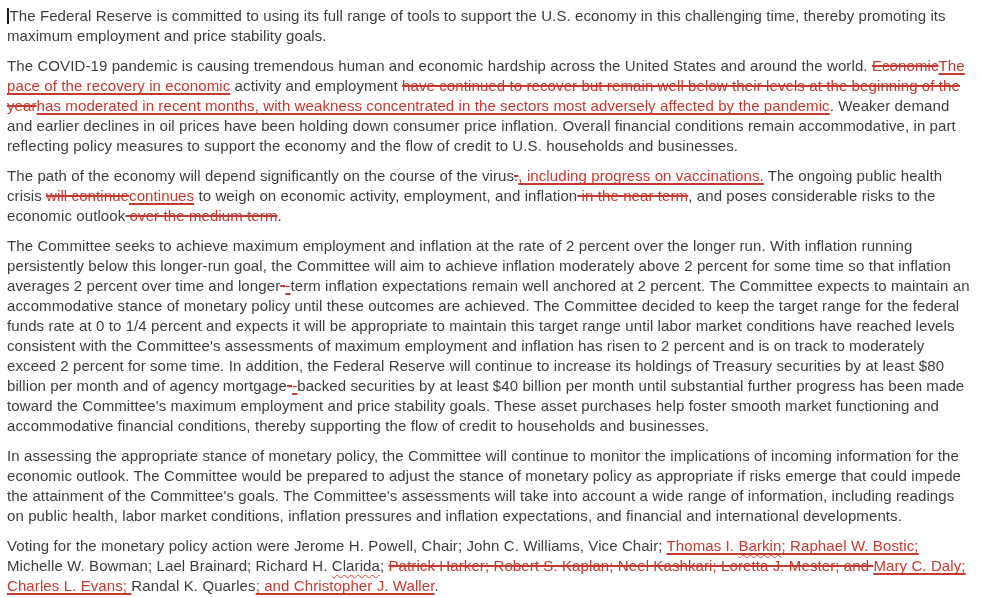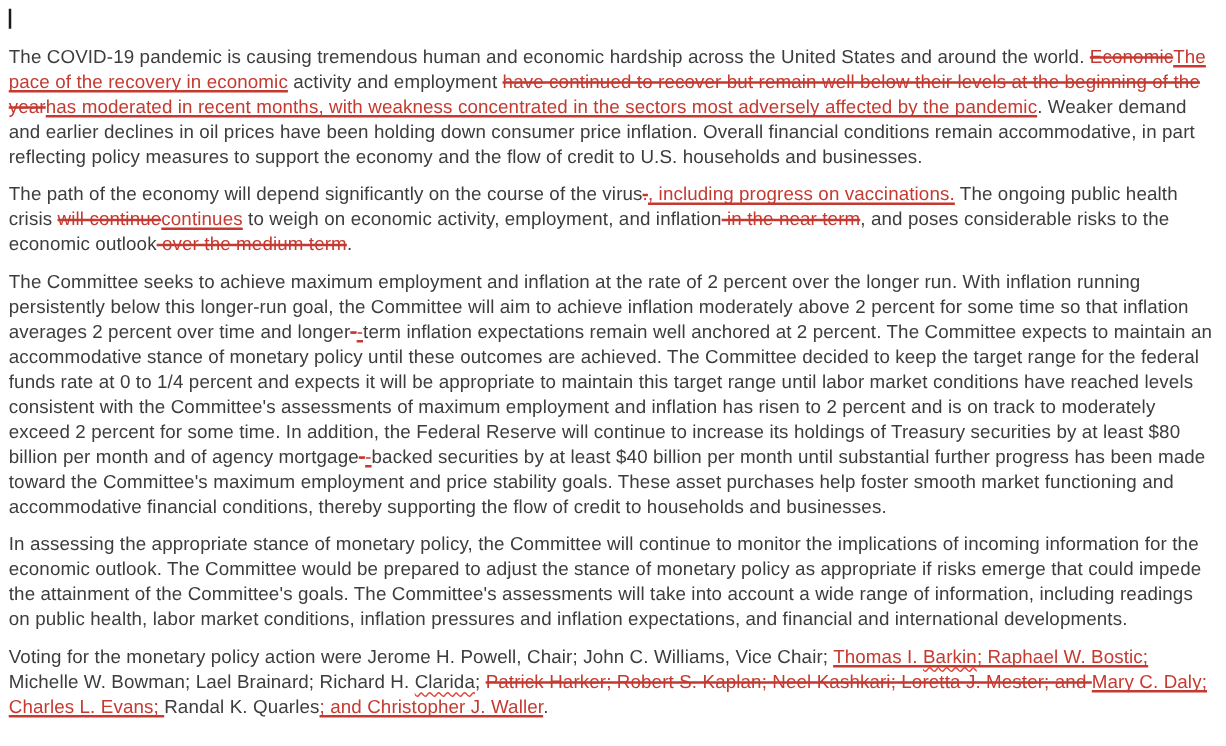--- a/index.html
+++ b/index.html
@@ -56,20 +56,20 @@
     background: #1a1a1a;
     vertical-align: -3px;
     margin-right: 1px;
   }
 </style>
 </head>
 <body>
 
 <div class="page">
   <div id="doc">
-      <p class="para"><span class="caret"></span></p>
+      <p class="para"><span class="caret"></span><span class="seg normal">The Federal Reserve is committed to using its full range of tools to support the U.S. economy in this challenging time, thereby promoting its maximum employment and price stability goals.</span></p>
       <p class="para"><span class="seg normal">The COVID-19 pandemic is causing tremendous human and economic hardship across the United States and around the world. </span><span class="seg del">Economic</span><span class="seg ins">The pace of the recovery in economic</span><span class="seg normal"> activity and employment </span><span class="seg del">have continued to recover but remain well below their levels at the beginning of the year</span><span class="seg ins">has moderated in recent months, with weakness concentrated in the sectors most adversely affected by the pandemic</span><span class="seg normal">. Weaker demand and earlier declines in oil prices have been holding down consumer price inflation. Overall financial conditions remain accommodative, in part reflecting policy measures to support the economy and the flow of credit to U.S. households and businesses.</span></p>
       <p class="para"><span class="seg normal">The path of the economy will depend significantly on the course of the virus</span><span class="seg del">.</span><span class="seg ins">, including progress on vaccinations.</span><span class="seg normal"> The ongoing public health crisis </span><span class="seg del">will continue</span><span class="seg ins">continues</span><span class="seg normal"> to weigh on economic activity, employment, and inflation</span><span class="seg del"> in the near term</span><span class="seg normal">, and poses considerable risks to the economic outlook</span><span class="seg del"> over the medium term</span><span class="seg normal">.</span></p>
       <p class="para"><span class="seg normal">The Committee seeks to achieve maximum employment and inflation at the rate of 2 percent over the longer run. With inflation running persistently below this longer-run goal, the Committee will aim to achieve inflation moderately above 2 percent for some time so that inflation averages 2 percent over time and longer</span><span class="seg del">-</span><span class="seg ins">-</span><span class="seg normal">term inflation expectations remain well anchored at 2 percent. The Committee expects to maintain an accommodative stance of monetary policy until these outcomes are achieved. The Committee decided to keep the target range for the federal funds rate at 0 to 1/4 percent and expects it will be appropriate to maintain this target range until labor market conditions have reached levels consistent with the Committee's assessments of maximum employment and inflation has risen to 2 percent and is on track to moderately exceed 2 percent for some time. In addition, the Federal Reserve will continue to increase its holdings of Treasury securities by at least $80 billion per month and of agency mortgage</span><span class="seg del">-</span><span class="seg ins">-</span><span class="seg normal">backed securities by at least $40 billion per month until substantial further progress has been made toward the Committee's maximum employment and price stability goals. These asset purchases help foster smooth market functioning and accommodative financial conditions, thereby supporting the flow of credit to households and businesses.</span></p>
       <p class="para"><span class="seg normal">In assessing the appropriate stance of monetary policy, the Committee will continue to monitor the implications of incoming information for the economic outlook. The Committee would be prepared to adjust the stance of monetary policy as appropriate if risks emerge that could impede the attainment of the Committee's goals. The Committee's assessments will take into account a wide range of information, including readings on public health, labor market conditions, inflation pressures and inflation expectations, and financial and international developments.</span></p>
       <p class="para"><span class="seg normal">Voting for the monetary policy action were Jerome H. Powell, Chair; John C. Williams, Vice Chair; </span><span class="seg ins">Thomas I. </span><span class="seg ins"><span class="spell">Barkin</span></span><span class="seg ins">; Raphael W. Bostic;</span><span class="seg normal"> Michelle W. Bowman; Lael Brainard; Richard H. </span><span class="seg normal"><span class="spell">Clarida</span></span><span class="seg normal">; </span><span class="seg del">Patrick Harker; Robert S. Kaplan; Neel Kashkari; Loretta J. Mester; and </span><span class="seg ins">Mary C. Daly; Charles L. Evans; </span><span class="seg normal">Randal K. Quarles</span><span class="seg ins">; and Christopher J. Waller</span><span class="seg normal">.</span></p>
     </div>
 </div>
 
 </body></html>

